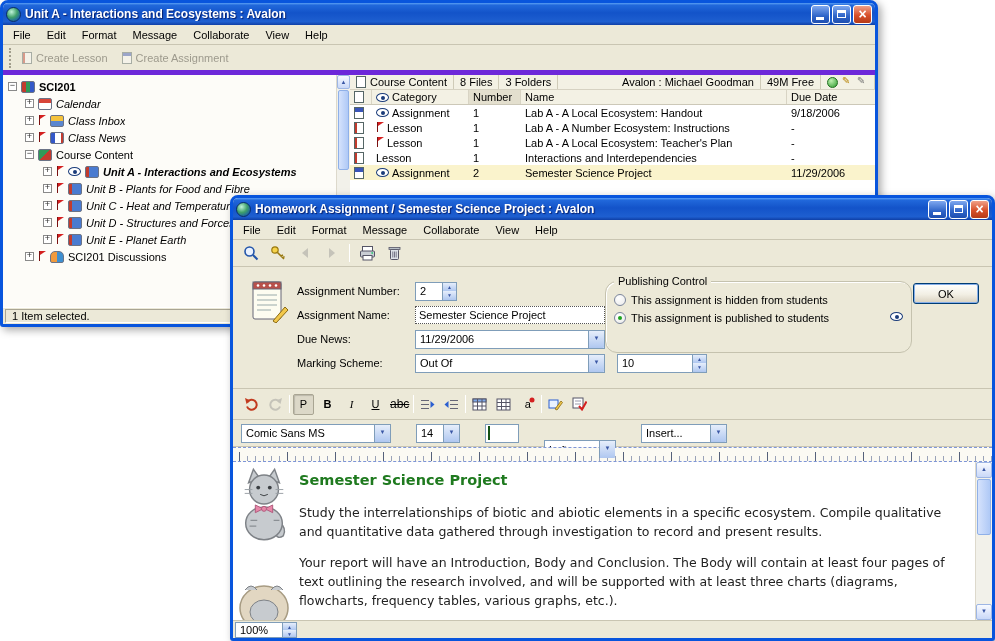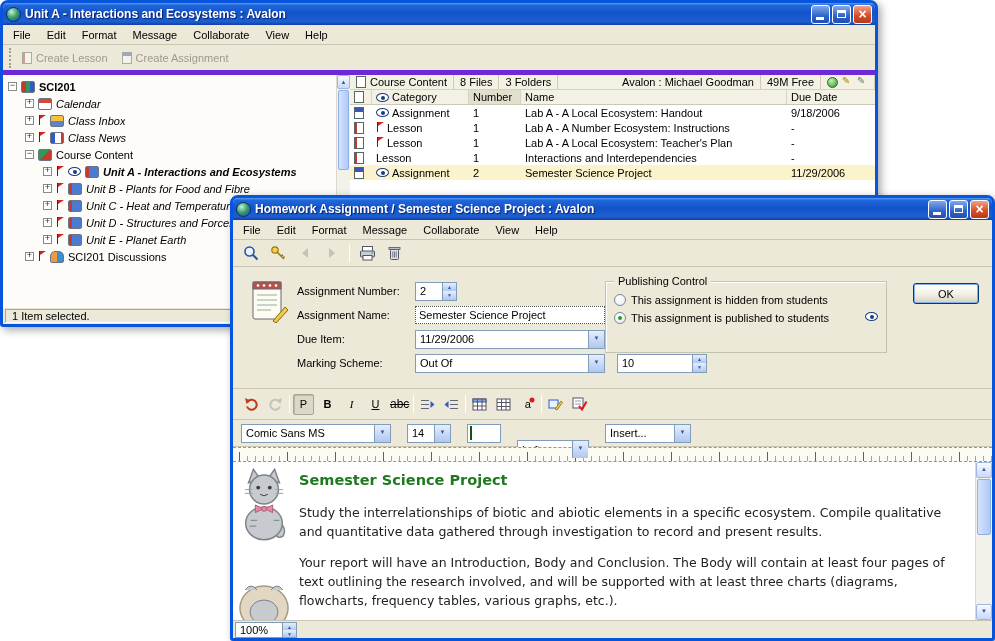--- a/index.html
+++ b/index.html
@@ -101,33 +101,33 @@
   .cbtn { width:16px; height:17px; flex:0 0 16px; background:linear-gradient(180deg,#E6EEFB,#AFC7F0); border-left:1px solid #7F9DB9; border-radius:0 1px 1px 0; position:relative; }
   .cbtn::after { content:"▼"; position:absolute; left:0; right:0; top:4px; text-align:center; font-size:6px; color:#3A57A5; }
   .spin { height:19px; background:#fff; border:1px solid #7F9DB9; display:flex; }
   .spin .val { flex:1; padding:0 4px; display:flex; align-items:center; }
   .spinbtns { width:14px; flex:0 0 14px; display:flex; flex-direction:column; border-left:1px solid #7F9DB9; }
   .spinbtns span { flex:1; background:linear-gradient(180deg,#E6EEFB,#AFC7F0); position:relative; }
   .spinbtns span::after { position:absolute; left:0; right:0; text-align:center; font-size:5px; color:#3A57A5; top:1px; }
   .spinbtns .up::after { content:"▲"; }
   .spinbtns .dn::after { content:"▼"; }
   .w42 { width:42px; } .w90 { width:90px; margin-left:12px; }
-  .grpbox { position:absolute; left:372px; top:14px; width:282px; height:72px; border:1px solid #C5C2AE; border-radius:0; box-shadow:inset 1px 1px 0 #fff; padding:12px 8px 0 8px; }
+  .grpbox { position:absolute; left:372px; top:14px; width:307px; height:72px; border:1px solid #C5C2AE; border-radius:12px; box-shadow:inset 1px 1px 0 #fff; padding:12px 8px 0 8px; }
   .legend { position:absolute; top:-7px; left:8px; background:#ECE9D8; padding:0 4px; }
   .radiorow { display:flex; align-items:flex-start; gap:5px; height:18px; }
   .radio { width:12px; height:12px; flex:0 0 12px; border:1px solid #7C869C; border-radius:50%; background:radial-gradient(circle at 35% 30%,#fff,#E9E9E9); position:relative; }
   .radio.checked::after { content:""; position:absolute; left:3px; top:3px; width:4px; height:4px; border-radius:50%; background:#1EA31E; }
   .okbtn { position:absolute; left:680px; top:16px; width:66px; height:21px; border:1px solid #003C74; border-radius:3px; background:linear-gradient(180deg,#FFFFFF,#F2EFE4 55%,#D8D0BF); font-size:11px; box-shadow:0 0 0 1px #86AEE8 inset; cursor:pointer; font-family:inherit; }
 
   .fmtbar { height:31px; flex:0 0 31px; display:flex; align-items:center; gap:3px; padding:2px 8px; border-bottom:1px solid #C9C5B2; }
   .fbtn { min-width:21px; height:21px; display:flex; align-items:center; justify-content:center; border:1px solid transparent; border-radius:2px; background:transparent; font-family:inherit; font-size:11px; }
   .fbtn.pressed { background:#DCD8C8; border-color:#A9A593; box-shadow:inset 1px 1px 1px rgba(0,0,0,.15); }
   .fbtn .bB { font-weight:bold; } .fbtn .bI { font-style:italic; font-family:"Liberation Serif",serif; } .fbtn .bU { text-decoration:underline; }
   .fbtn .bS { text-decoration:line-through; font-size:12px; }
-  .fontbar { height:27px; flex:0 0 27px; display:flex; align-items:center; gap:16px; padding:2px 8px; border-bottom:1px solid #C9C5B2; }
+  .fontbar { height:27px; flex:0 0 27px; display:flex; align-items:center; gap:25px; padding:2px 8px; border-bottom:1px solid #C9C5B2; }
   .combo.sm { height:19px; }
   .w150 { width:150px; } .w44 { width:44px; } .w72 { width:72px;margin-top:33px; } .w86 { width:86px; }
   .swatch { width:34px; height:19px; border:1px solid #7F9DB9; background:#fff; padding:2px; }
   .swatch .fill { width:100%; height:100%; background:#1F7A1F; border:1px solid #145214; }
 
   .ruler { height:15px; flex:0 0 15px; background:#FBFAF3; border-top:1px dashed #7E95D8; border-bottom:1px dashed #7E95D8;
     background-image:repeating-linear-gradient(to right,#55617A 0 1px,transparent 1px 48px),repeating-linear-gradient(to right,#9AA3B8 0 1px,transparent 1px 8px);
     background-size:100% 9px,100% 5px; background-repeat:repeat-x; background-position:6px bottom,6px bottom; }
 
   .content { flex:1; min-height:0; background:#fff; display:flex; position:relative; overflow:hidden; }
@@ -437,21 +437,21 @@
                 <span class="up"></span>
                 <span class="dn"></span>
               </span>
           </span>
         </div>
         <div class="frow">
           <span class="flabel">Assignment Name:</span>
           <input class="namefield" value="Semester Science Project" style="">
         </div>
         <div class="frow">
-          <span class="flabel">Due Item:</span>
+          <span class="flabel">Due News:</span>
           <span class="combo">
             <span class="val">11/29/2006</span>
             <span class="cbtn"></span>
           </span>
         </div>
         <div class="frow">
           <span class="flabel">Marking Scheme:</span>
           <span class="combo">
             <span class="val">Out Of</span>
             <span class="cbtn"></span>

